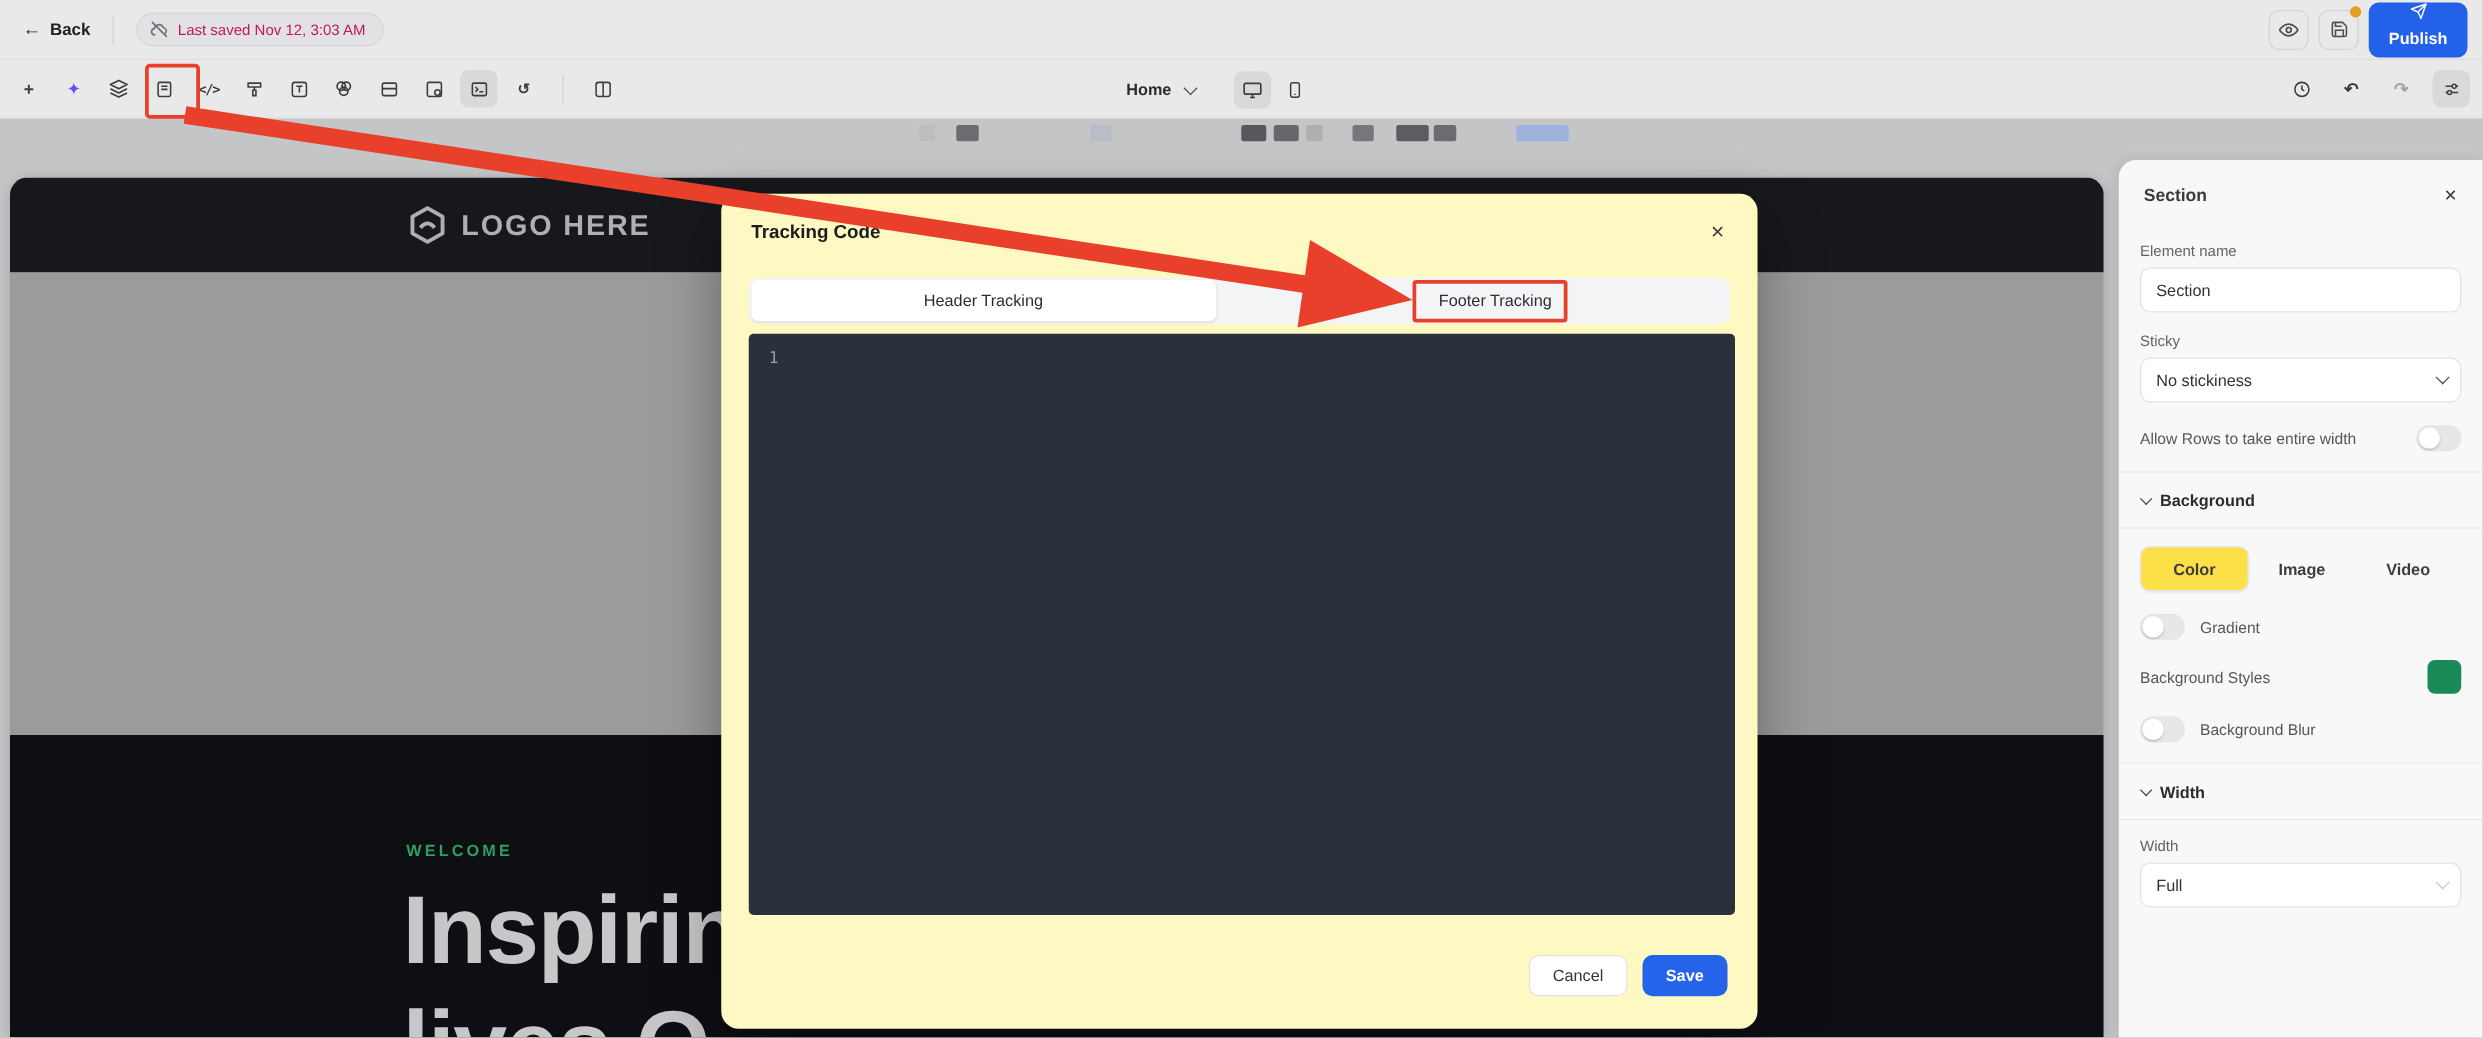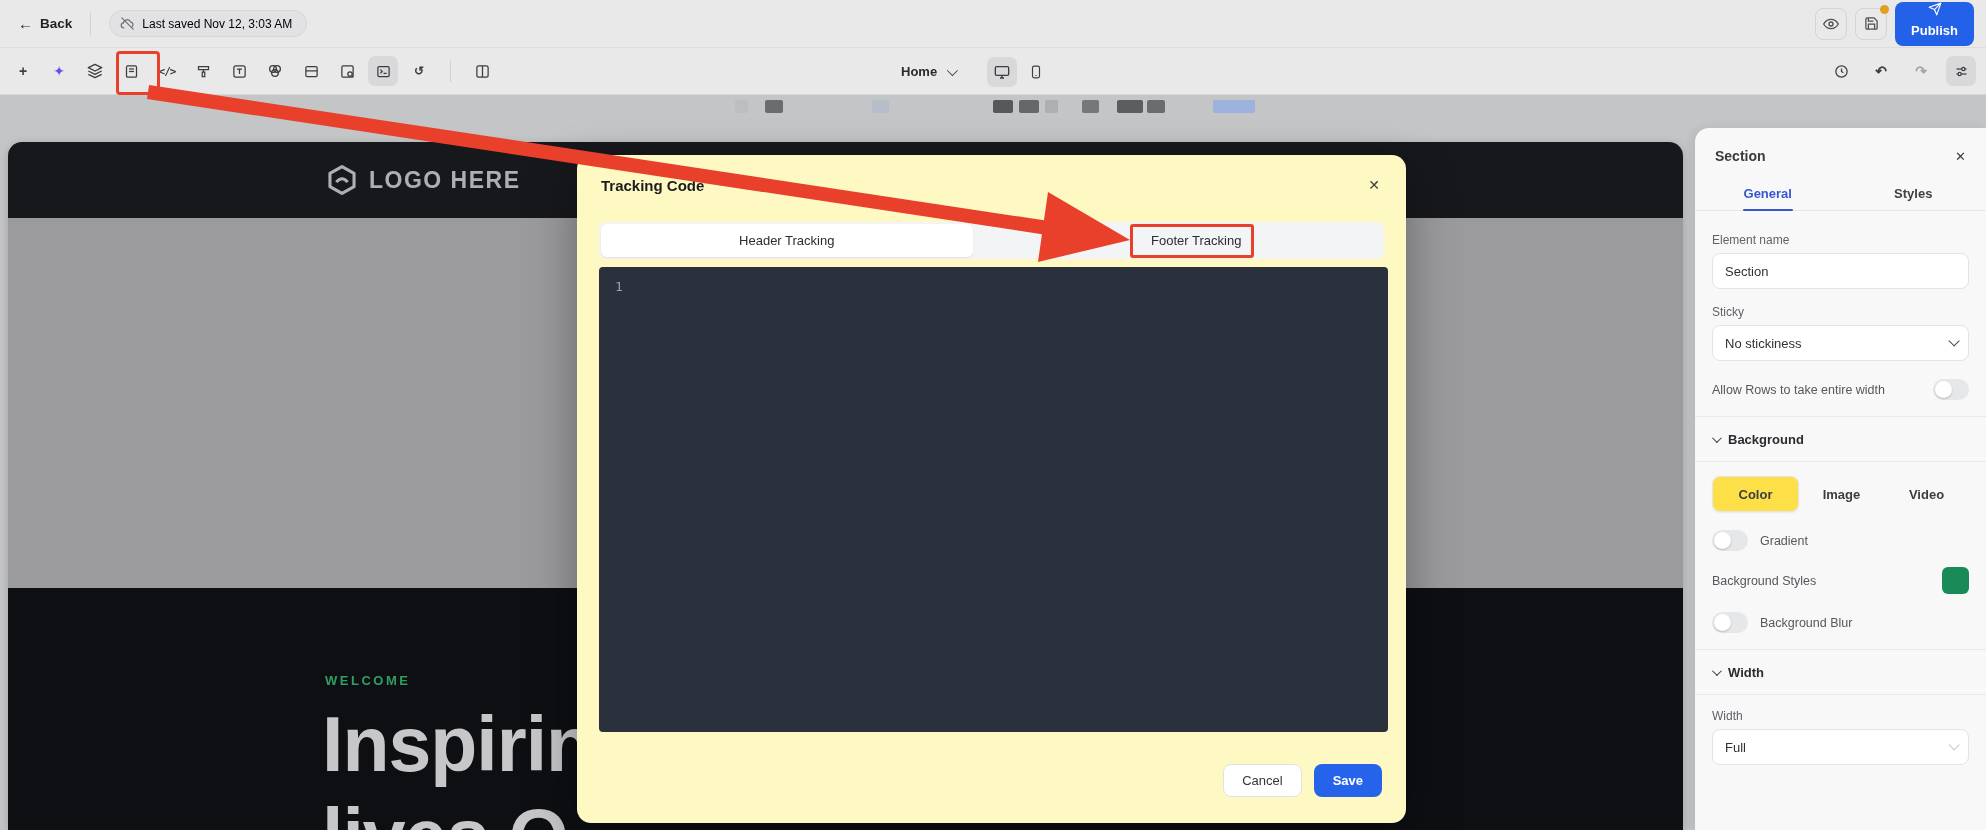--- a/index.html
+++ b/index.html
@@ -3,21 +3,21 @@
 <meta charset="utf-8">
 <style>
   * { margin:0; padding:0; box-sizing:border-box; }
   html,body { width:1986px; height:830px; overflow:hidden; font-family:"Liberation Sans", sans-serif; background:#c4c5c7; }
 
   
   .topbar { position:absolute; left:0; top:0; width:1986px; height:48px; background:#e9e9ea; border-bottom:1px solid #dddddf; display:flex; align-items:center; z-index:30; }
   .back-btn { display:flex; align-items:center; gap:7px; margin-left:18px; font-size:13.5px; font-weight:700; color:#1f2023; cursor:pointer; }
   .back-arrow { font-size:15px; font-weight:400; }
   .tb-divider { width:1px; height:24px; background:#d2d2d4; margin:0 18px; }
-  .saved-pill { display:flex; align-items:center; gap:7px; background:#e2e2e4; border:1px solid #d6d6d8; border-radius:999px; padding:5px 14px 5px 10px; font-size:12px; color:#000000; }
+  .saved-pill { display:flex; align-items:center; gap:7px; background:#e2e2e4; border:1px solid #d6d6d8; border-radius:999px; padding:5px 14px 5px 10px; font-size:12px; color:#be185d; }
   .topbar-right { margin-left:auto; display:flex; align-items:center; gap:8px; margin-right:12px; }
   .icon-btn { width:32px; height:32px; border:1px solid #d4d4d6; border-radius:8px; display:flex; align-items:center; justify-content:center; color:#4e4f53; background:transparent; cursor:pointer; position:relative; }
   .save-dot { position:absolute; top:-4px; right:-3px; width:9px; height:9px; border-radius:50%; background:#e0a11e; }
   .publish-btn { display:flex; align-items:center; gap:7px; background:#2361e8; color:#fff; font-size:13px; font-weight:600; border:none; border-radius:8px; padding:0 16px; height:44px; cursor:pointer;flex-direction:column; }
 
   
   .toolbar { position:absolute; left:0; top:48px; width:1986px; height:47px; background:#e9e9ea; border-bottom:1px solid #d7d7d9; display:flex; align-items:center; z-index:30; }
   .tools-left { display:flex; align-items:center; gap:6px; margin-left:8px; }
   .tool { width:30px; height:30px; border-radius:7px; display:flex; align-items:center; justify-content:center; color:#3c3d41; cursor:pointer; font-size:15px; }
   .tool.selected { background:#d9d9db; }
@@ -348,24 +348,20 @@
     <button class="btn-cancel">Cancel</button>
     <button class="btn-save">Save</button>
   </div>
 </div>
 
 <div class="sidebar">
   <div class="sb-head">
     <span class="sb-title">Section</span>
     <span class="sb-close">✕</span>
   </div>
-  <div class="sb-tabs">
-    <div class="sb-tab active">General</div>
-    <div class="sb-tab">Styles</div>
-  </div>
   <div class="sb-body">
     <div class="field-label">Element name</div>
     <div class="text-input">Section</div>
 
     <div class="field-label" style="margin-top:16px">Sticky</div>
     <div class="select">
       <span>No stickiness</span>
       <span class="chev"></span>
     </div>
 

